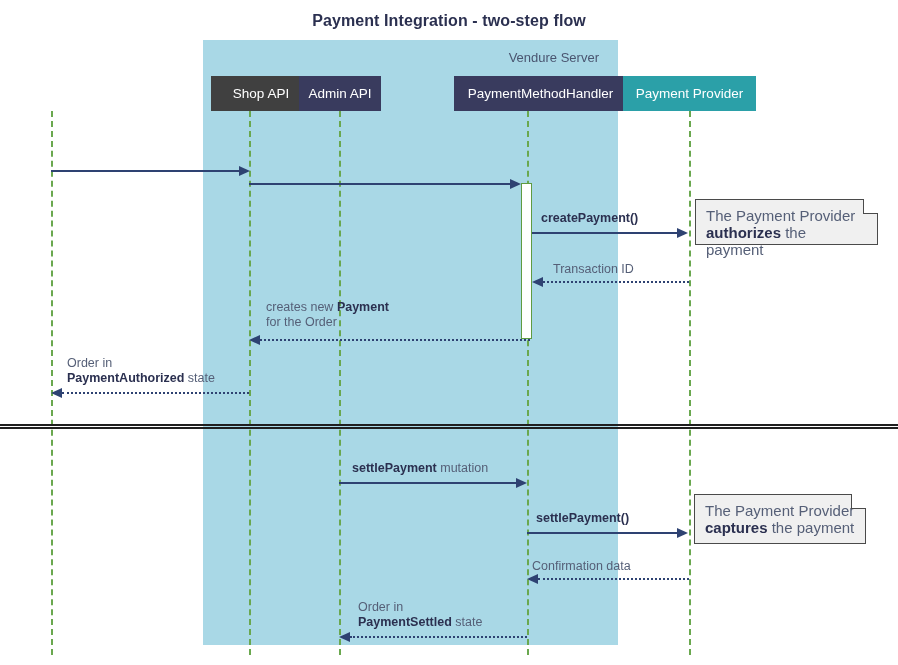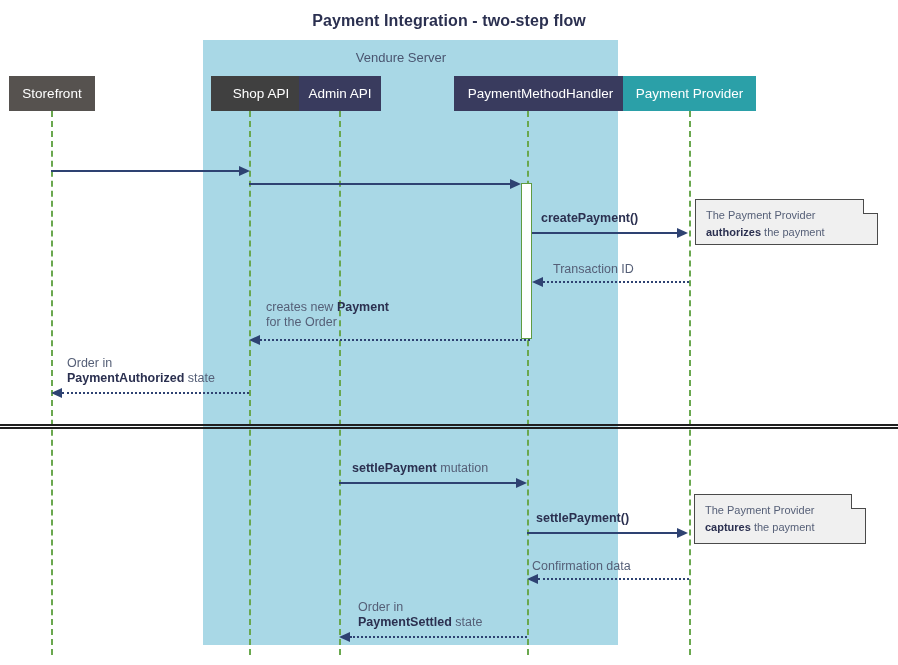--- a/index.html
+++ b/index.html
@@ -37,21 +37,21 @@
     left: 203px;
     top: 40px;
     width: 415px;
     height: 605px;
     background: #a9d8e6;
   }
   .group-label {
     left: 203px;
     top: 50px;
     width: 396px;
-    text-align: center;
+    text-align: right;
     font-size: 13px;
     color: #4a5570;
   }
 
   
   .participant {
     height: 35px;
     line-height: 35px;
     text-align: center;
     color: #ffffff;
@@ -113,21 +113,21 @@
     white-space: nowrap;
   }
   .msg-label b { color: #2b3050; font-weight: bold; }
   .msg-label .plain { color: #555f77; font-weight: normal; }
 
   
   .note {
     background: #f0f0f0;
     border: 1px solid #4a4a4a;
     box-sizing: border-box;
-    font-size: 11px;
+    font-size: 15px;
     color: #555f77;
     line-height: 17px;
     padding: 7px 10px;
   }
   .note b { color: #2b3050; font-weight: bold; }
   .note-corner {
     position: absolute;
     right: -1px;
     top: -1px;
     width: 14px;
@@ -166,21 +166,20 @@
 
   <div class="abs group-box"></div>
   <div class="abs group-label">Vendure Server</div>
 
   <div class="abs lifeline ll-storefront"></div>
   <div class="abs lifeline ll-shopapi"></div>
   <div class="abs lifeline ll-adminapi"></div>
   <div class="abs lifeline ll-pmh"></div>
   <div class="abs lifeline ll-provider"></div>
 
-  <div class="abs participant p-storefront">Storefront</div>
   <div class="abs participant p-shopapi">Shop API</div>
   <div class="abs participant p-adminapi">Admin API</div>
   <div class="abs participant p-pmh">PaymentMethodHandler</div>
   <div class="abs participant p-provider">Payment Provider</div>
 
   <div class="abs msg-line" style="left:51px; top:170px; width:188px;"></div>
   <div class="abs arrow-head arrow-right" style="left:239px; top:166px;"></div>
 
   <div class="abs msg-line" style="left:249px; top:183px; width:261px;"></div>
   <div class="abs arrow-head arrow-right" style="left:510px; top:179px;"></div>

